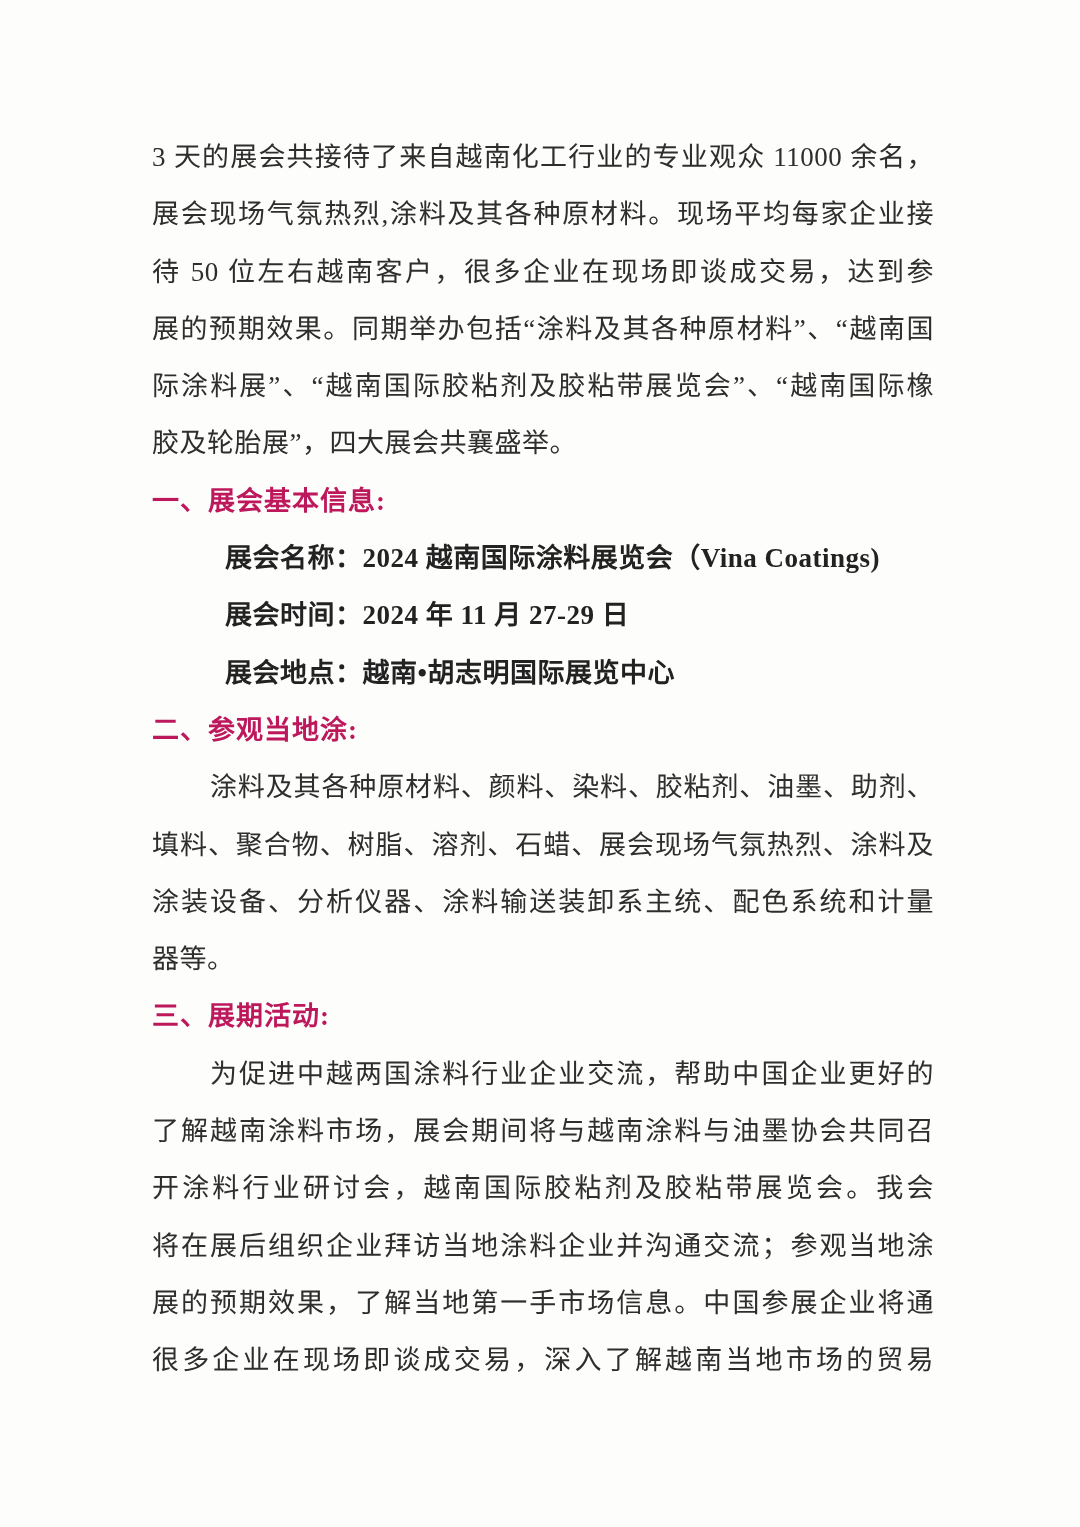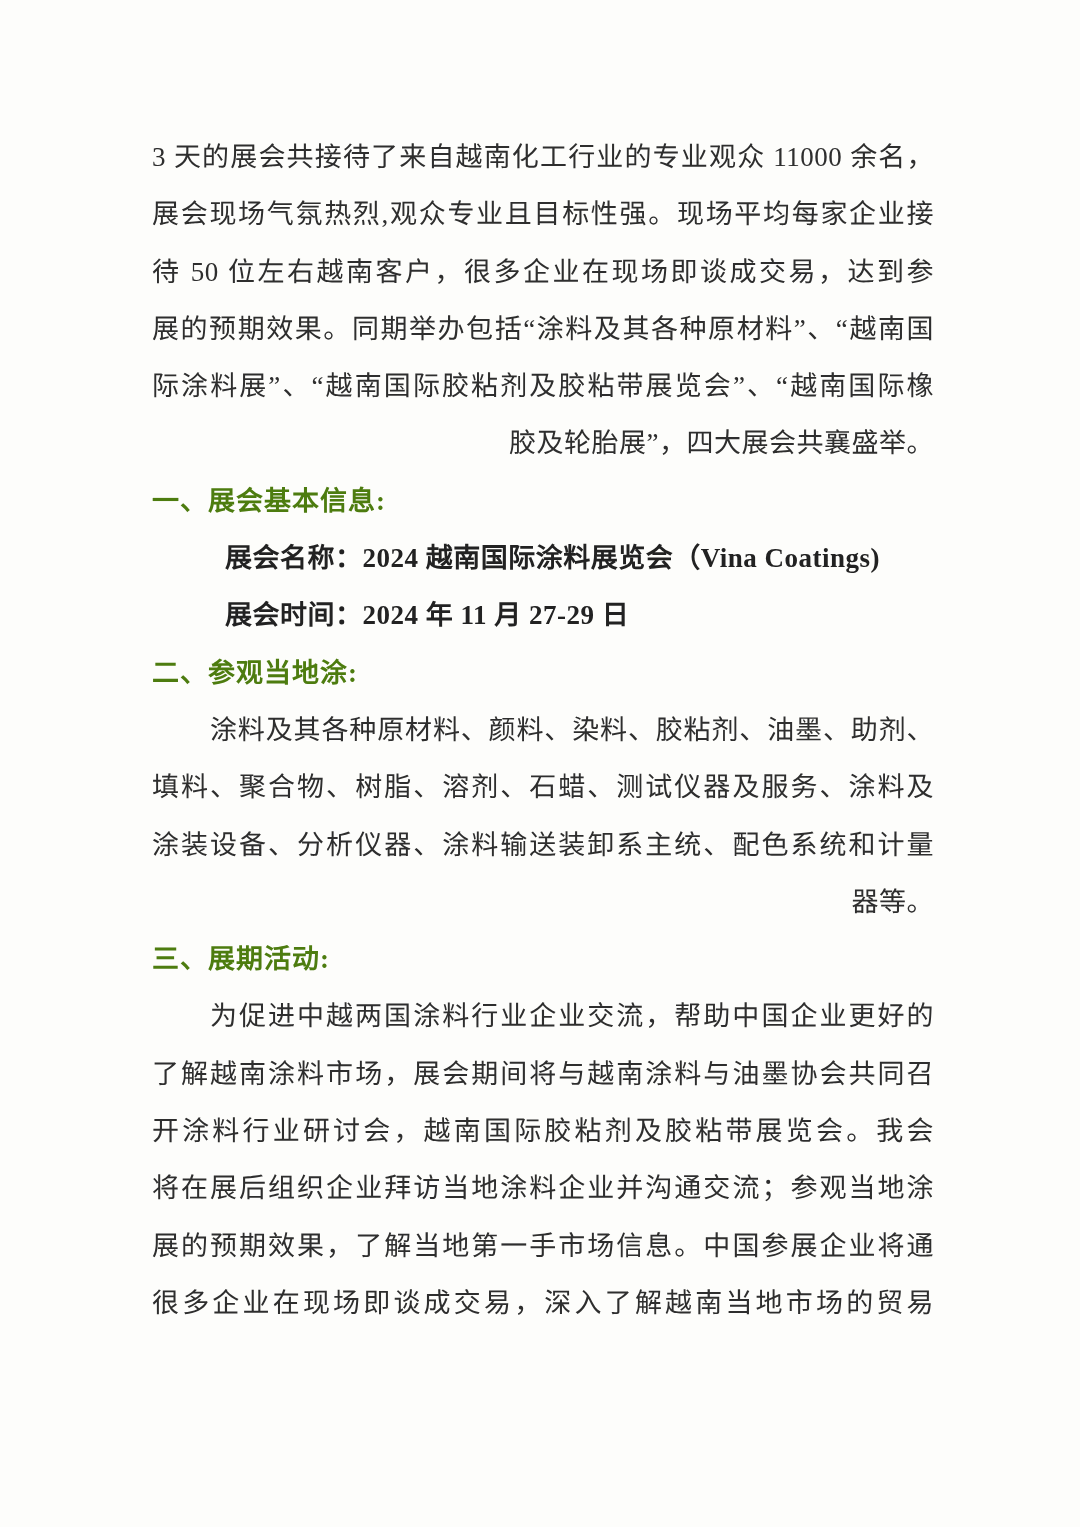--- a/index.html
+++ b/index.html
@@ -30,56 +30,56 @@
     white-space: normal;
   }
   
   .line.stretch {
     text-align: justify;
     text-align-last: justify;
     text-justify: inter-character;
   }
   .line.body {
     letter-spacing: 0.5px;
-    text-align: right;
   }
   .line.first-indent {
     text-indent: 58px;
   }
   .line.heading {
     font-weight: 700;
-    color: #4d7c0f;
+    color: #be185d;
     letter-spacing: 1px;
   }
   .line.info {
     font-weight: 700;
     color: #222222;
     padding-left: 73px;
     letter-spacing: 0.5px;
     box-sizing: border-box;
     font-family: Liberation Serif, serif;
   }
 </style>
 </head>
 <body>
 
 <div class="page">
   <div class="content" id="doc-content" style="color: rgb(46, 46, 46);">
       <div class="line body stretch">3 天的展会共接待了来自越南化工行业的专业观众 11000 余名，</div>
-      <div class="line body stretch">展会现场气氛热烈,观众专业且目标性强。现场平均每家企业接</div>
+      <div class="line body stretch">展会现场气氛热烈,涂料及其各种原材料。现场平均每家企业接</div>
       <div class="line body stretch">待 50 位左右越南客户，很多企业在现场即谈成交易，达到参</div>
       <div class="line body stretch">展的预期效果。同期举办包括“涂料及其各种原材料”、“越南国</div>
       <div class="line body stretch">际涂料展”、“越南国际胶粘剂及胶粘带展览会”、“越南国际橡</div>
       <div class="line body">胶及轮胎展”，四大展会共襄盛举。</div>
       <div class="line heading">一、展会基本信息:</div>
       <div class="line info">展会名称：2024 越南国际涂料展览会（Vina Coatings)</div>
       <div class="line info">展会时间：2024 年 11 月 27-29 日</div>
+      <div class="line info">展会地点：越南•胡志明国际展览中心</div>
       <div class="line heading">二、参观当地涂:</div>
       <div class="line body stretch first-indent">涂料及其各种原材料、颜料、染料、胶粘剂、油墨、助剂、</div>
-      <div class="line body stretch">填料、聚合物、树脂、溶剂、石蜡、测试仪器及服务、涂料及</div>
+      <div class="line body stretch">填料、聚合物、树脂、溶剂、石蜡、展会现场气氛热烈、涂料及</div>
       <div class="line body stretch">涂装设备、分析仪器、涂料输送装卸系主统、配色系统和计量</div>
       <div class="line body">器等。</div>
       <div class="line heading">三、展期活动:</div>
       <div class="line body stretch first-indent">为促进中越两国涂料行业企业交流，帮助中国企业更好的</div>
       <div class="line body stretch">了解越南涂料市场，展会期间将与越南涂料与油墨协会共同召</div>
       <div class="line body stretch">开涂料行业研讨会，越南国际胶粘剂及胶粘带展览会。我会</div>
       <div class="line body stretch">将在展后组织企业拜访当地涂料企业并沟通交流；参观当地涂</div>
       <div class="line body stretch">展的预期效果，了解当地第一手市场信息。中国参展企业将通</div>
       <div class="line body stretch">很多企业在现场即谈成交易，深入了解越南当地市场的贸易</div>
     </div>

